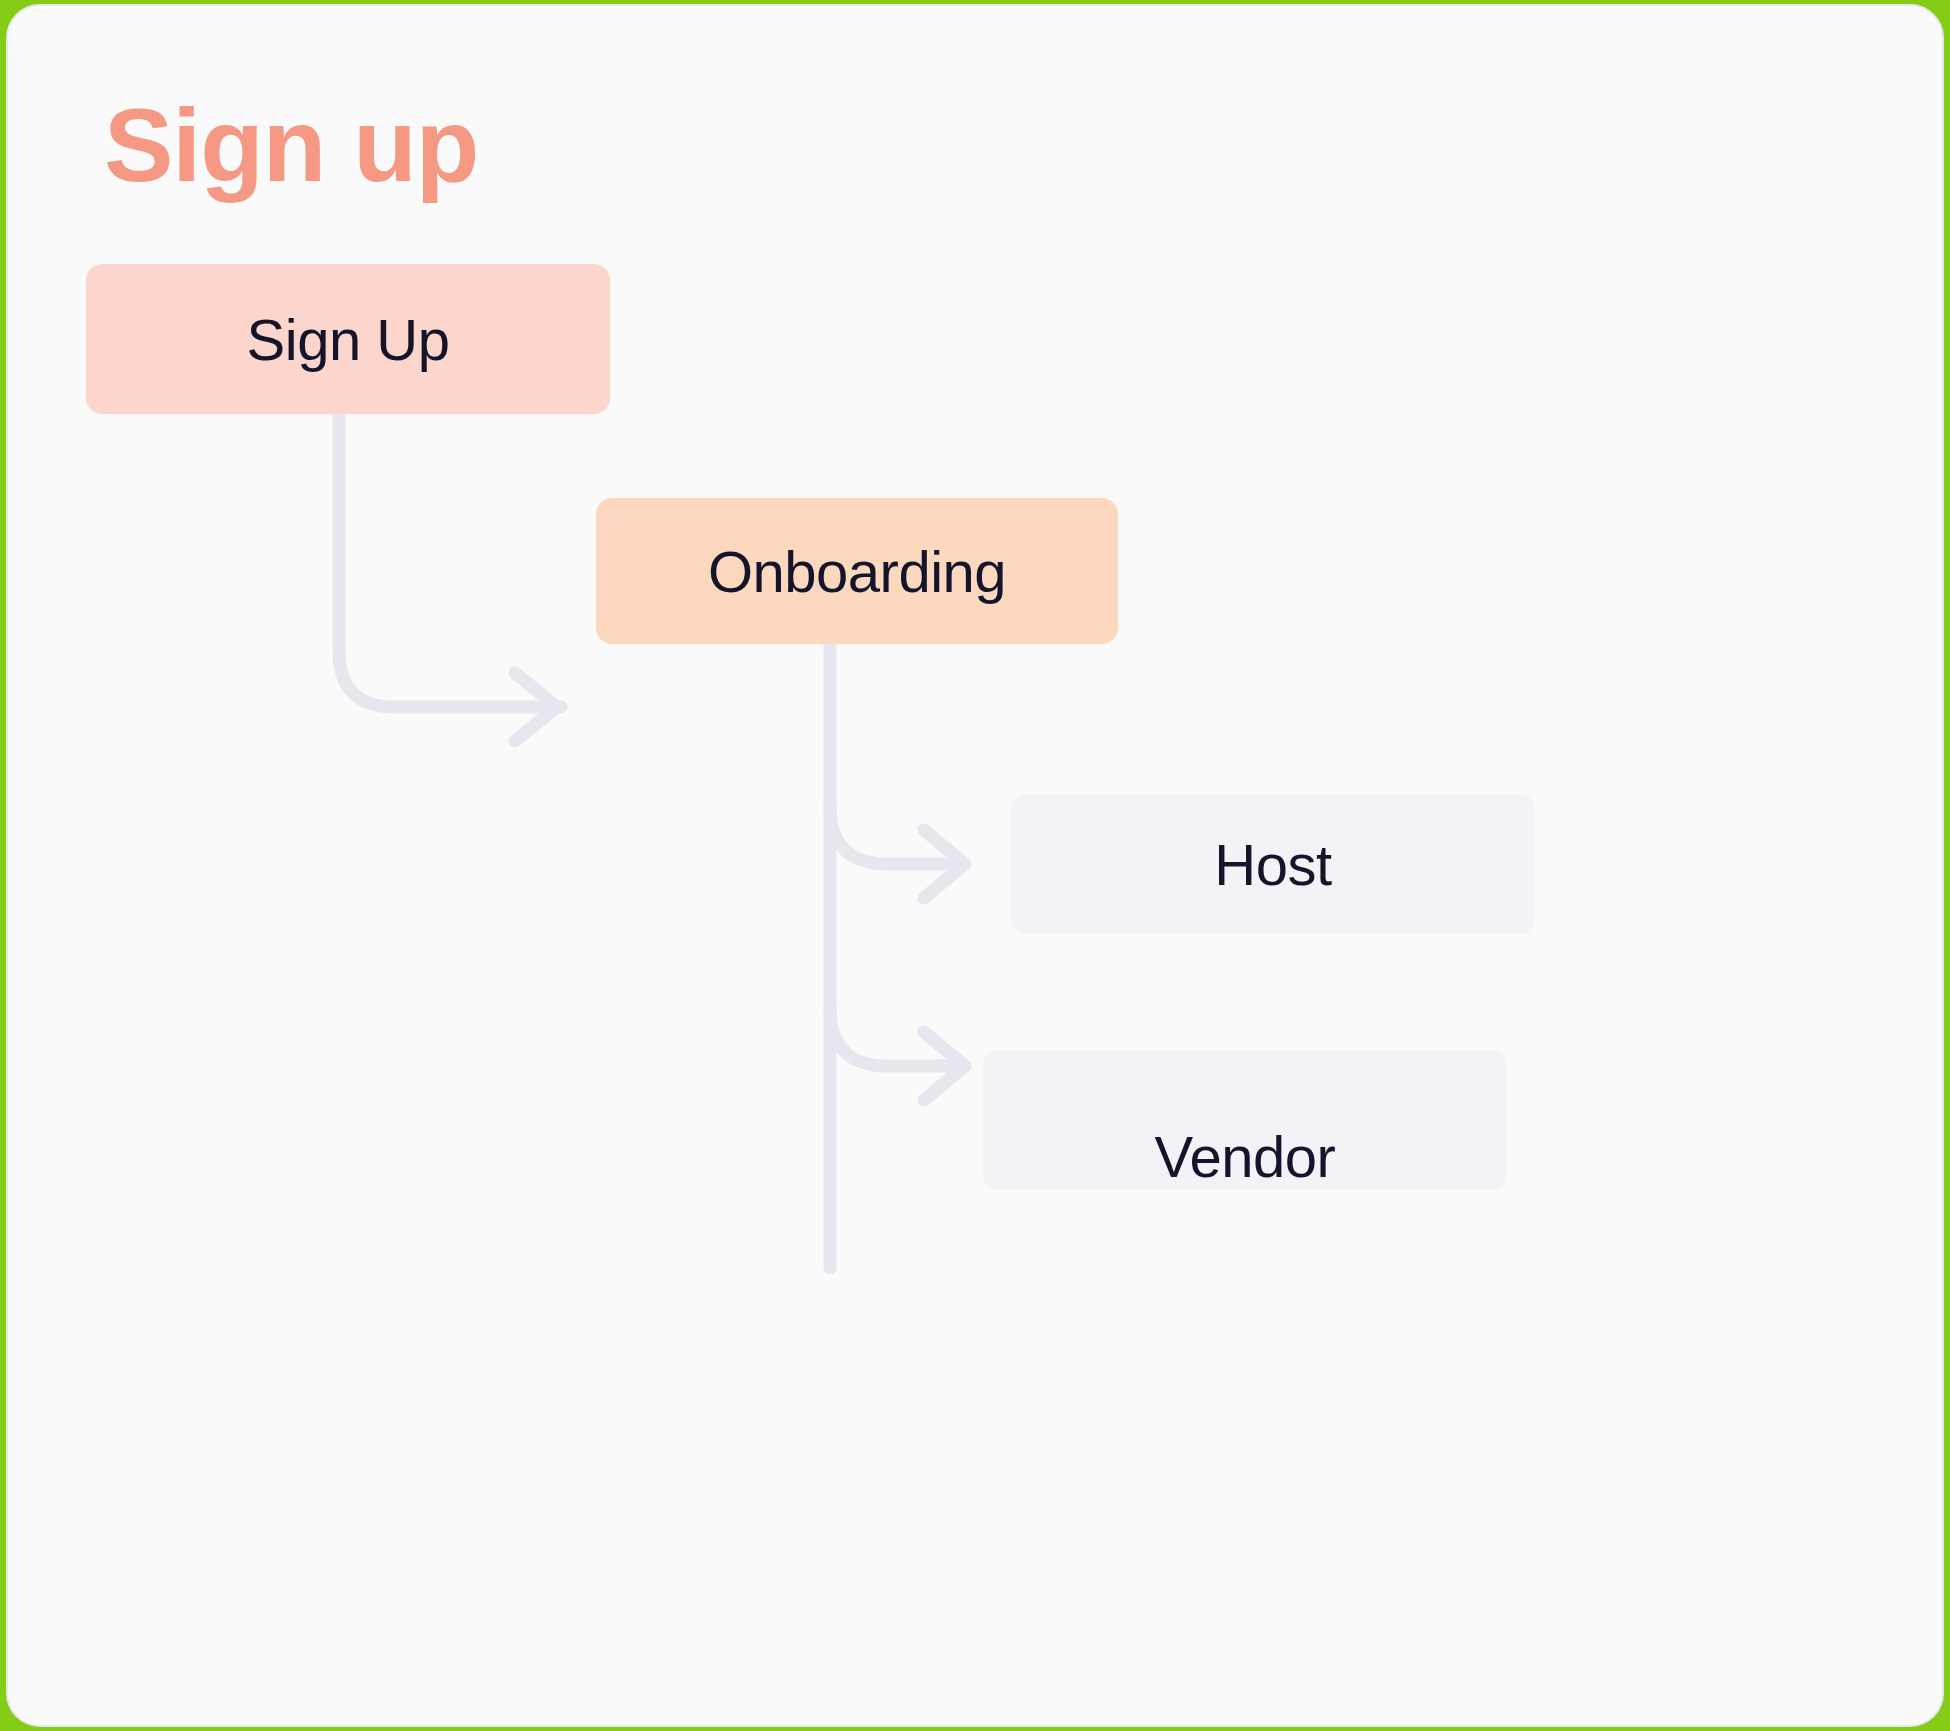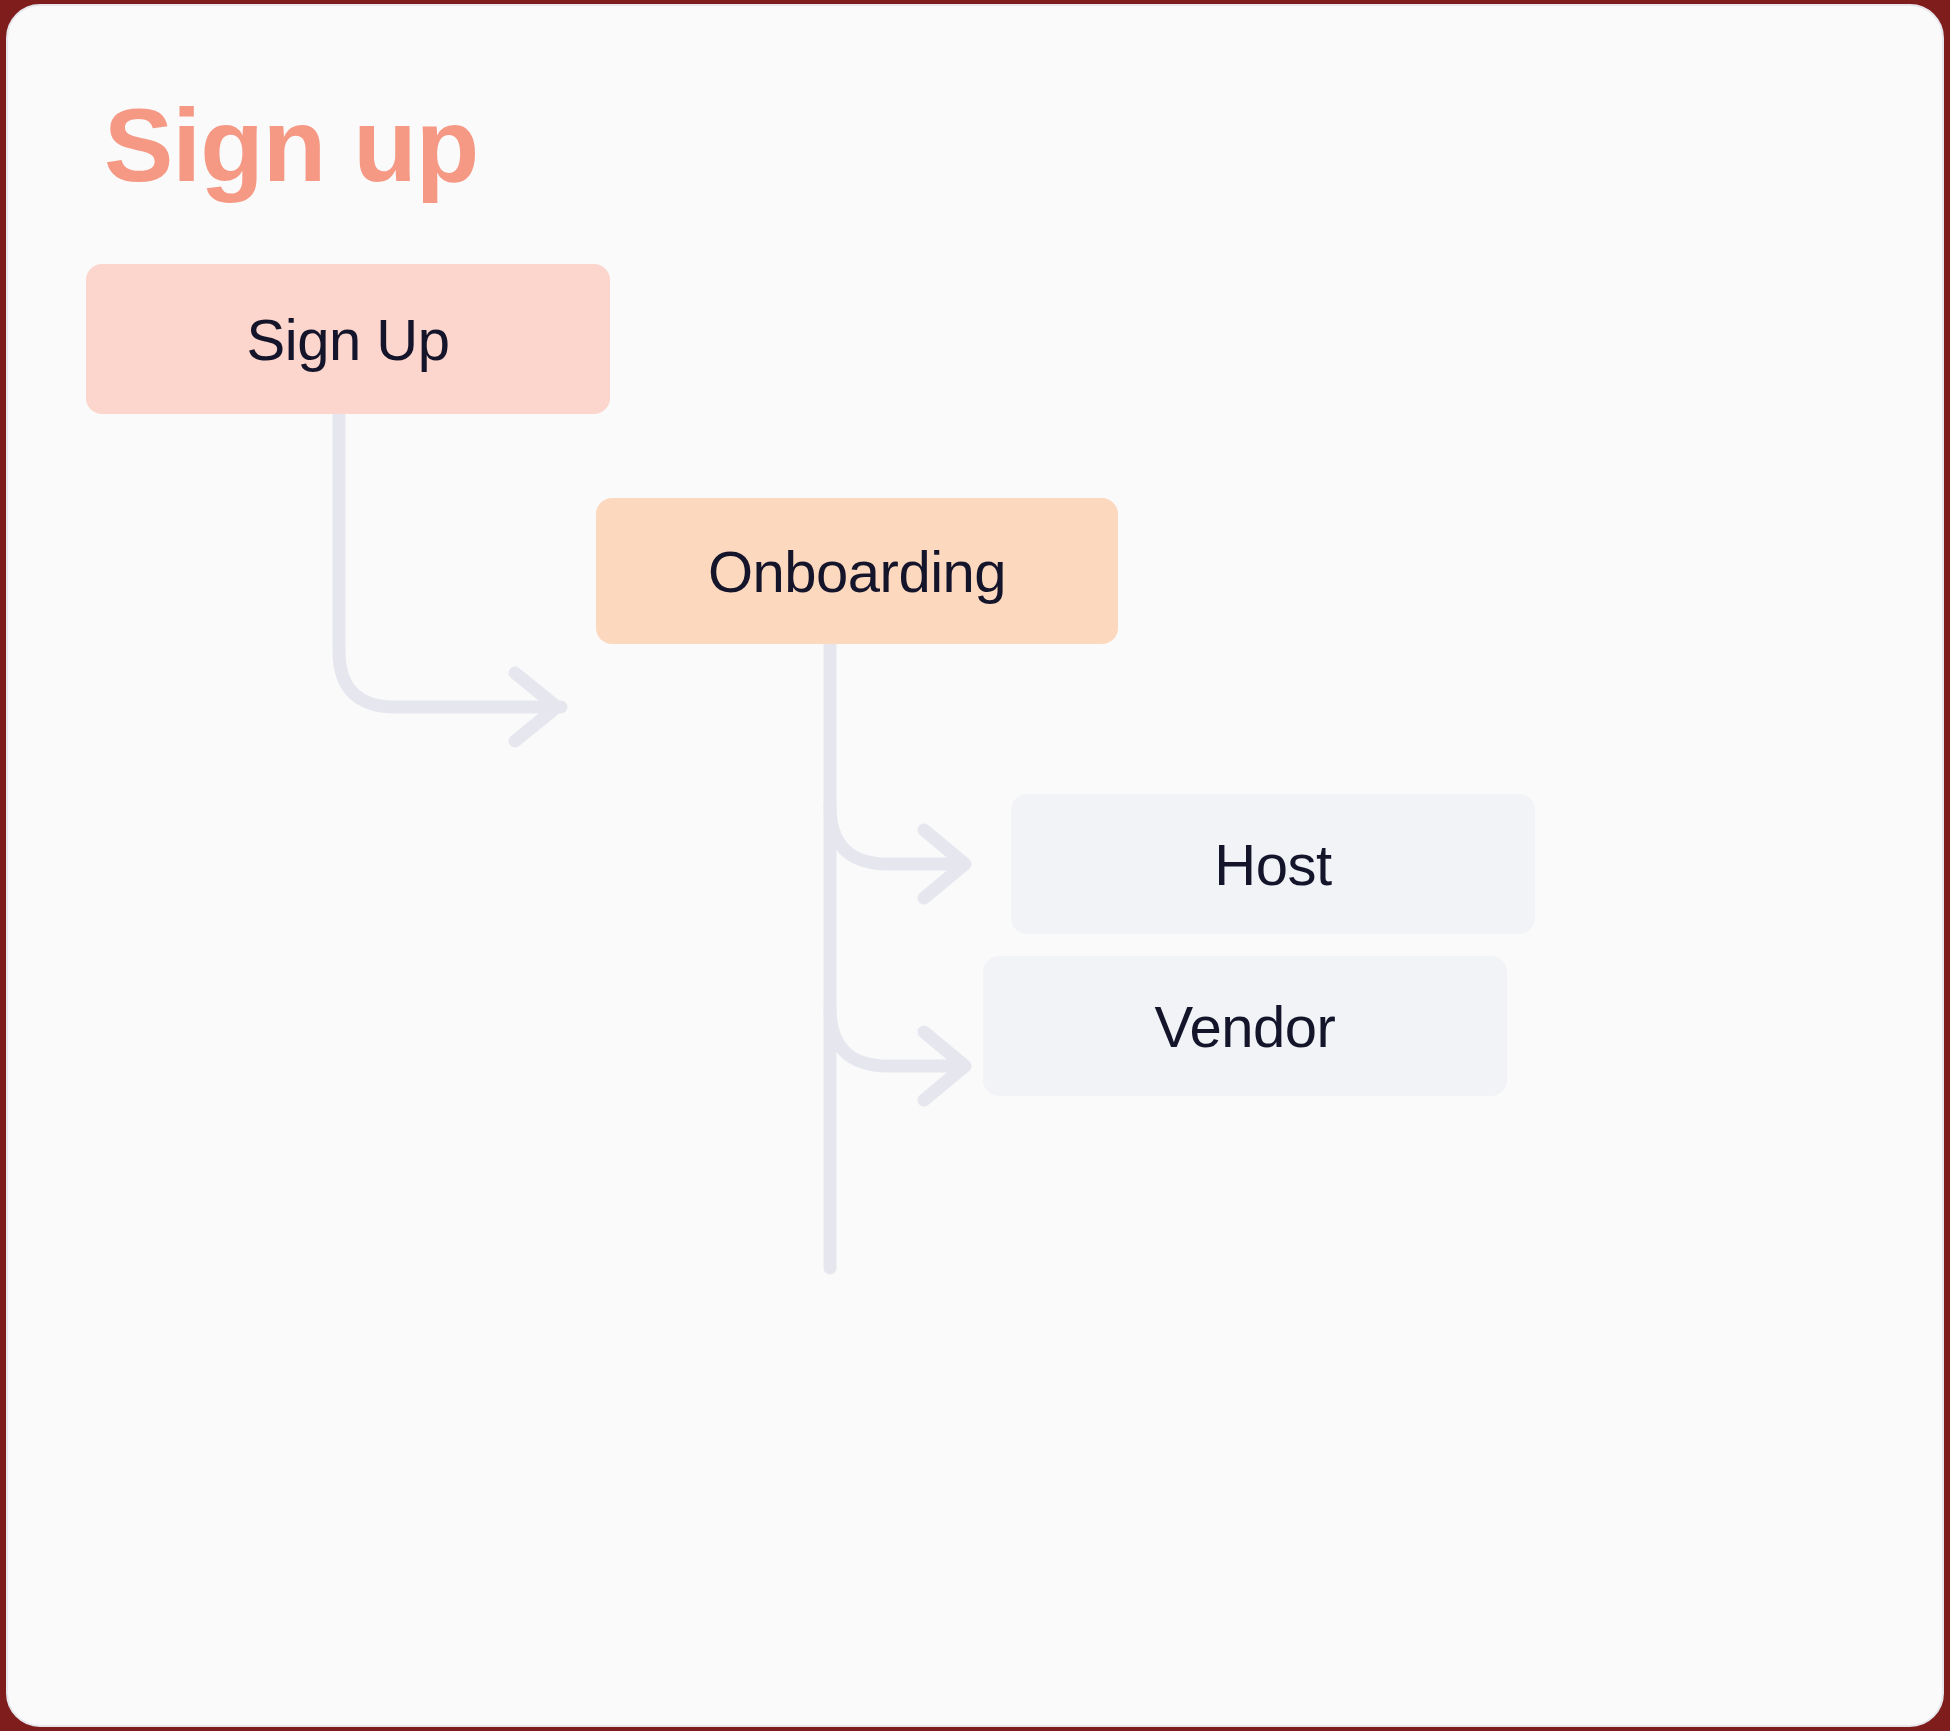--- a/index.html
+++ b/index.html
@@ -10,21 +10,21 @@
   }
   body {
     font-family: "Liberation Sans", "DejaVu Sans", sans-serif;
   }
 
   .canvas {
     position: relative;
     width: 1950px;
     height: 1731px;
     overflow: hidden;
-    background: #7f1d1d;
+    background: #84cc16;
   }
 
   
   .card {
     position: absolute;
     left: 6px;
     top: 4px;
     width: 1938px;
     height: 1723px;
     box-sizing: border-box;
@@ -91,24 +91,25 @@
   .node-host {
     left: 1003px;
     top: 788px;
     width: 524px;
     height: 140px;
     background: #F2F3F7;
   }
 
   .node-vendor {
     left: 975px;
-    top: 950px;
+    top: 1044px;
     width: 524px;
     height: 140px;
     background: #F2F3F7;
+    align-items: flex-end;
   }
 
   .node-label {
     pointer-events: none;
   }
 </style>
 </head>
 <body>
 
 <div class="canvas">

